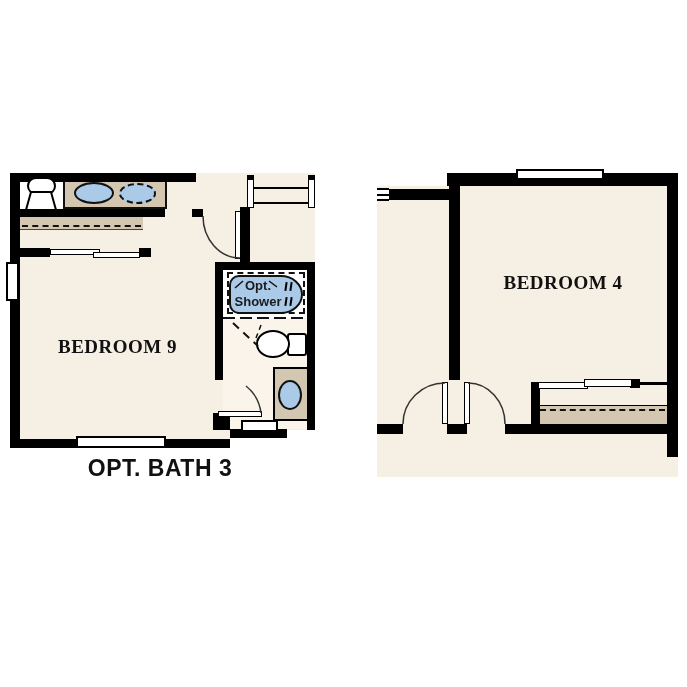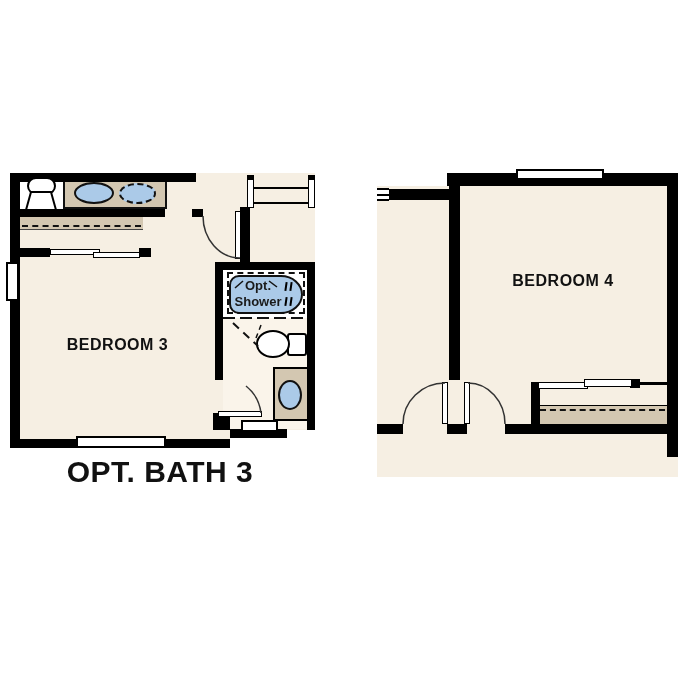--- a/index.html
+++ b/index.html
@@ -10,22 +10,22 @@
   #canvas{position:relative;width:687px;height:687px;background:var(--background);
           font-family:"Liberation Sans","DejaVu Sans",sans-serif;overflow:hidden;}
   .abs{position:absolute;box-sizing:border-box;}
   .floor{background:var(--floor);}
   .wall{background:var(--wall);z-index:3;}
   .tanfill{background:var(--accent-tan);}
   .window{background:#fff;border:2px solid var(--wall);z-index:4;}
   .leaf{background:#fff;border:1.5px solid #000;z-index:5;}
   .slider{background:#fff;border:1.5px solid #000;z-index:4;}
   .label{color:var(--ink);font-weight:bold;text-align:center;z-index:6;line-height:1.05;}
-  .caption{font-size:30px;letter-spacing:.5px;}
-  .room{font-size:16px;letter-spacing:.5px;}
+  .caption{font-size:23px;letter-spacing:.5px;}
+  .room{font-size:19px;letter-spacing:.5px;font-family:Liberation Serif, serif;}
   .bath{font-size:17px;}
   .shower-txt{font-size:13px;font-weight:normal;color:#1a1a1a;line-height:1.25;}
   svg.overlay{position:absolute;left:0;top:0;z-index:5;}
   .tick{position:absolute;width:2px;height:9px;background:#000;transform:rotate(8deg);}
 </style>
 </head>
 <body>
 
 <div id="canvas">
 
@@ -80,21 +80,21 @@
   <div class="tick" style="left:285px;top:282px;z-index:6;"></div>
   <div class="tick" style="left:290px;top:282px;z-index:6;"></div>
   <div class="tick" style="left:285px;top:297px;z-index:6;"></div>
   <div class="tick" style="left:290px;top:297px;z-index:6;"></div>
 
   <div class="abs" style="left:287px;top:333px;width:20px;height:23px;background:#fff;border:2.5px solid #000;border-radius:3px;z-index:2;"></div>
   <div class="abs" style="left:256px;top:330px;width:34px;height:28px;background:#fff;border:2.5px solid #000;border-radius:50%;z-index:2;"></div>
   <div class="abs tanfill" style="left:273px;top:367px;width:34px;height:54px;border:2.5px solid #000;border-right:none;z-index:2;"></div>
   <div class="abs" style="left:278px;top:380px;width:24px;height:30px;background:var(--fixture-blue);border:2.5px solid #111;border-radius:50%;z-index:2;"></div>
 
-  <div class="abs label room" style="left:40px;top:337px;width:155px;">BEDROOM 3</div>
+  <div class="abs label room" style="left:40px;top:337px;width:155px;">BEDROOM 9</div>
   <div class="abs label caption" style="left:40px;top:456px;width:240px;">OPT. BATH 3</div>
 
   <div class="abs floor" style="left:377px;top:186px;width:301px;height:291px;"></div>
 
   <div class="abs wall" style="left:447px;top:173px;width:231px;height:13px;"></div>
   <div class="abs wall" style="left:388px;top:189px;width:70px;height:11px;"></div>
   <div class="abs" style="left:377px;top:188px;width:12px;height:13px;background:#fff;border-top:2px solid #000;border-bottom:2px solid #000;z-index:4;">
     <div style="position:absolute;left:0;top:4px;width:100%;height:2px;background:#000;"></div>
   </div>
   <div class="abs wall" style="left:449px;top:173px;width:11px;height:207px;"></div>

